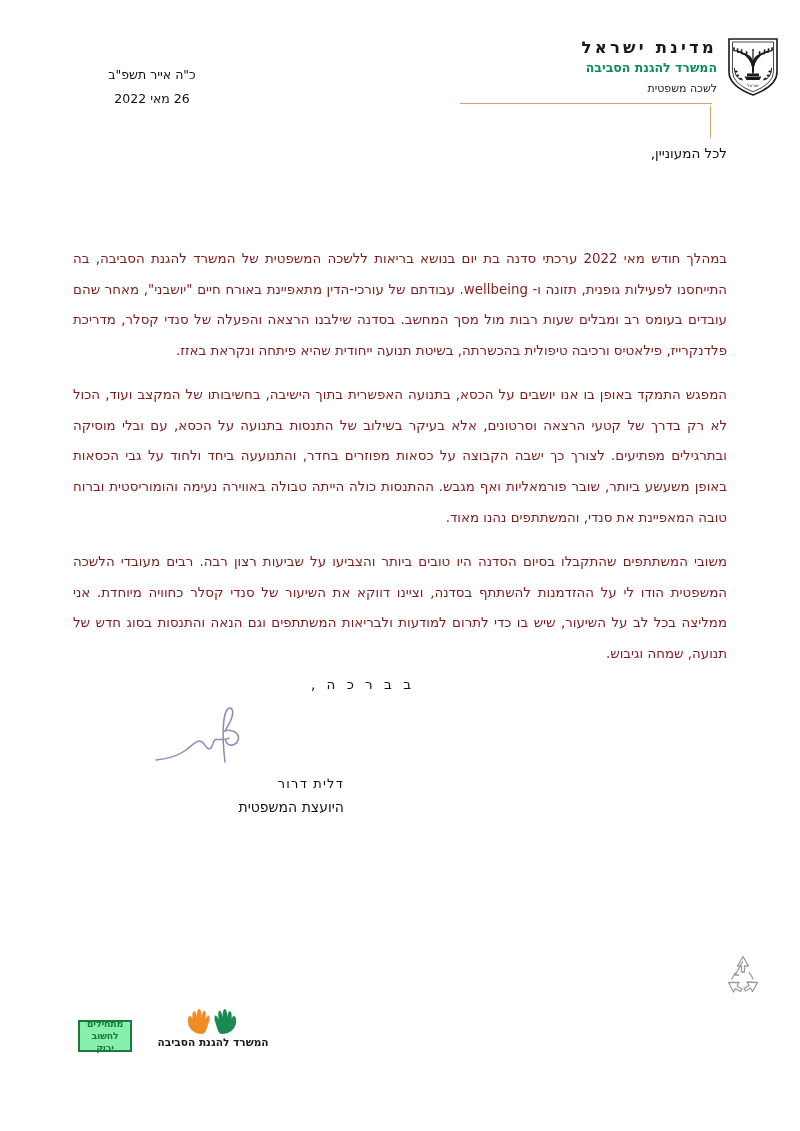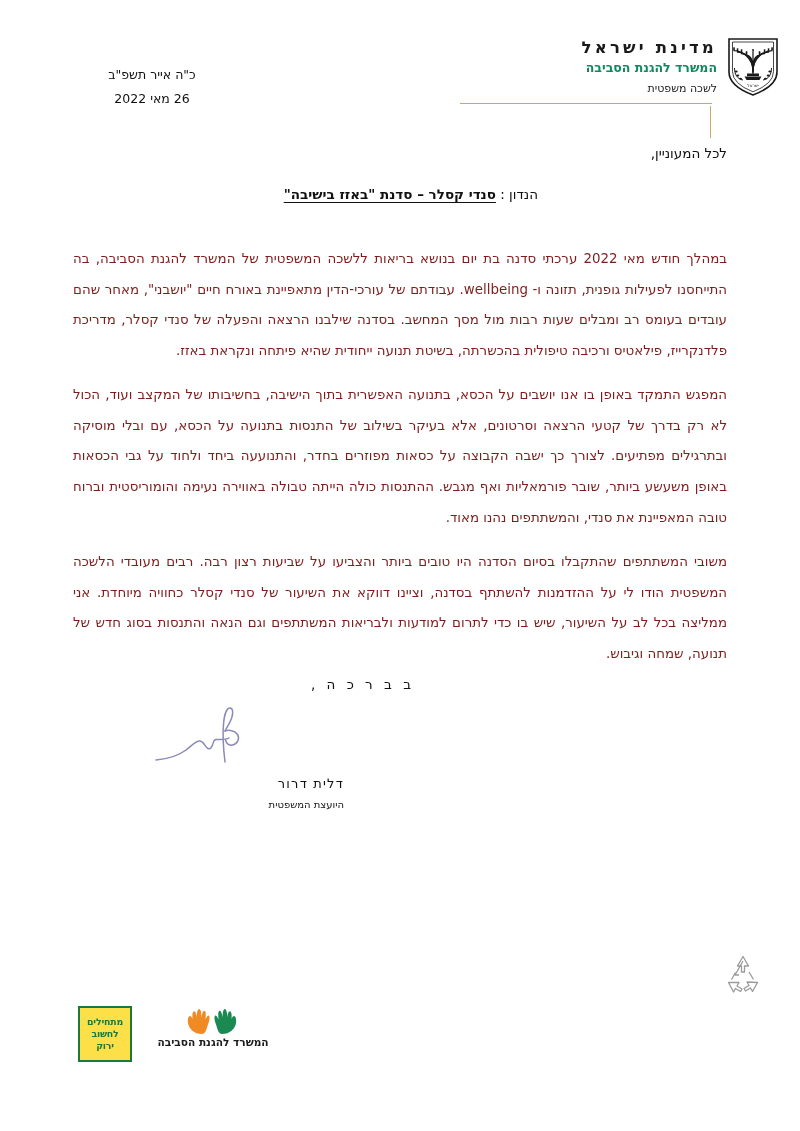--- a/index.html
+++ b/index.html
@@ -167,21 +167,21 @@
     display: block;
   }
   .sig-name {
     font-size: 13px;
     direction: rtl;
     letter-spacing: 1.2px;
     margin-top: 4px;
     color: #111111;
   }
   .sig-title {
-    font-size: 10px;
+    font-size: 14px;
     direction: rtl;
     margin-top: 8px;
     color: #111111;
   }
 
   
   .recycle-mark {
     position: absolute;
     top: 952px;
     left: 722px;
@@ -193,25 +193,25 @@
   .footer {
     position: absolute;
     top: 1003px;
     left: 0;
     width: 800px;
     height: 70px;
   }
   .footer-logo-green {
     position: absolute;
     left: 78px;
-    top: 3px;
+    top: 17px;
     width: 54px;
-    height: 56px;
+    height: 32px;
     border: 2.2px solid #1a7a3c;
-    background: #fde047;
+    background: #86efac;
     box-sizing: border-box;
     display: flex;
     flex-direction: column;
     align-items: center;
     justify-content: center;
     direction: rtl;
   }
   .footer-logo-green span {
     display: block;
     font-size: 9.4px;
@@ -325,24 +325,20 @@
   </div>
   <div class="header-rule"></div>
 
   <div class="date-block">
     <div>כ"ה אייר תשפ"ב</div>
     <div>26 מאי 2022</div>
   </div>
 
   <div class="salutation">לכל המעוניין,</div>
 
-  <div class="subject-row">
-    <span class="subject-label">הנדון :</span>
-    <span class="subject-text">סנדי קסלר – סדנת "באזז בישיבה"</span>
-  </div>
 
   <div class="body-text">
     <p>במהלך חודש מאי 2022 ערכתי סדנה בת יום בנושא בריאות ללשכה המשפטית של המשרד להגנת הסביבה, בה התייחסנו לפעילות גופנית, תזונה ו- wellbeing. עבודתם של עורכי-הדין מתאפיינת באורח חיים "יושבני", מאחר שהם עובדים בעומס רב ומבלים שעות רבות מול מסך המחשב. בסדנה שילבנו הרצאה והפעלה של סנדי קסלר, מדריכת פלדנקרייז, פילאטיס ורכיבה טיפולית בהכשרתה, בשיטת תנועה ייחודית שהיא פיתחה ונקראת באזז.</p>
     <p>המפגש התמקד באופן בו אנו יושבים על הכסא, בתנועה האפשרית בתוך הישיבה, בחשיבותו של המקצב ועוד, הכול לא רק בדרך של קטעי הרצאה וסרטונים, אלא בעיקר בשילוב של התנסות בתנועה על הכסא, עם ובלי מוסיקה ובתרגילים מפתיעים. לצורך כך ישבה הקבוצה על כסאות מפוזרים בחדר, והתנועעה ביחד ולחוד על גבי הכסאות באופן משעשע ביותר, שובר פורמאליות ואף מגבש. ההתנסות כולה הייתה טבולה באווירה נעימה והומוריסטית וברוח טובה המאפיינת את סנדי, והמשתתפים נהנו מאוד.</p>
     <p>משובי המשתתפים שהתקבלו בסיום הסדנה היו טובים ביותר והצביעו על שביעות רצון רבה. רבים מעובדי הלשכה המשפטית הודו לי על ההזדמנות להשתתף בסדנה, וציינו דווקא את השיעור של סנדי קסלר כחוויה מיוחדת. אני ממליצה בכל לב על השיעור, שיש בו כדי לתרום למודעות ולבריאות המשתתפים וגם הנאה והתנסות בסוג חדש של תנועה, שמחה וגיבוש.</p>
   </div>
 
   <div class="closing">ב ב ר כ ה ,</div>
 
   <div class="signature-block">

